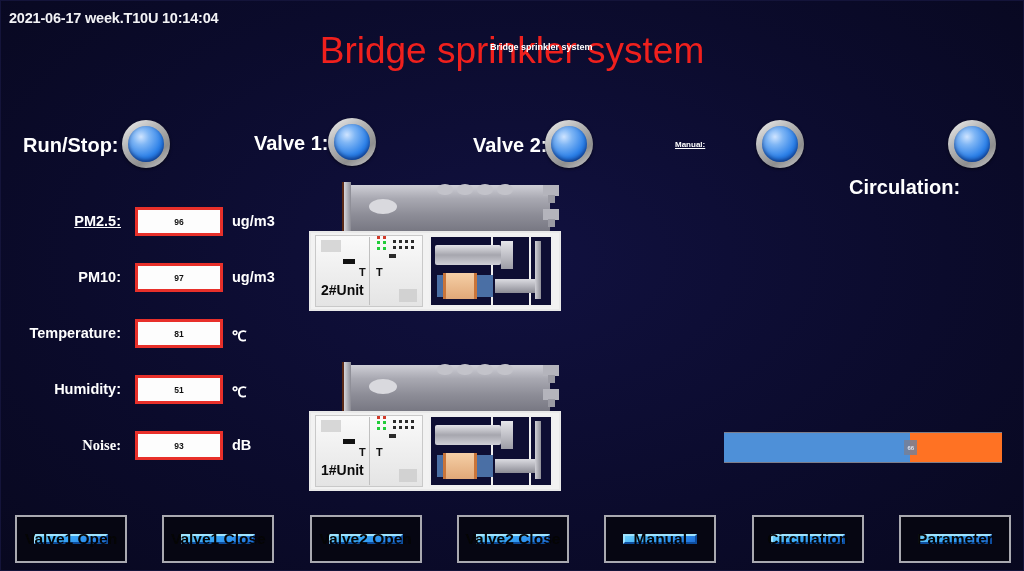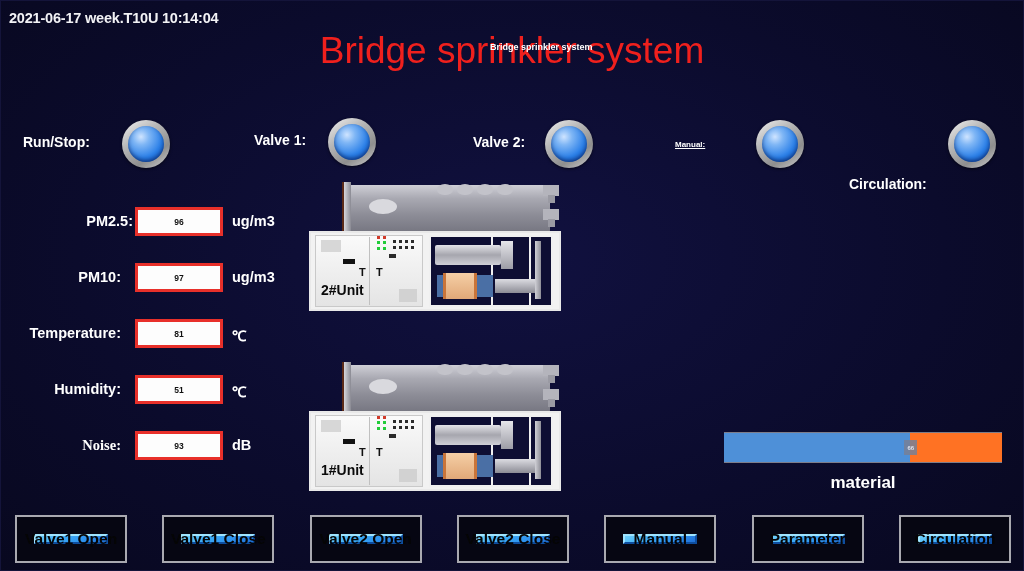--- a/index.html
+++ b/index.html
@@ -49,21 +49,21 @@
     font-size: 9px;
     font-weight: bold;
     white-space: nowrap;
   }
 
   
   .lamp-label {
     position: absolute;
     color: #ffffff;
     font-weight: bold;
-    font-size: 14px;
+    font-size: 20px;
     white-space: nowrap;
   }
   .lamp-label.tiny { font-size: 8px; }
   .lamp {
     position: absolute;
     width: 48px; height: 48px;
     border-radius: 50%;
     background: linear-gradient(145deg, #f2f2f2 0%, #b9b9b9 35%, #8e8e8e 70%, #d2d2d2 100%);
     box-shadow: 0 1px 3px rgba(0,0,0,.6);
     box-sizing: border-box;
@@ -357,21 +357,21 @@
       <div class="lamp" style="left: 327px; top: 117px;"></div>
       <div class="lamp-label" style="left: 472px; top: 133px;">Valve 2:</div>
       <div class="lamp" style="left: 544px; top: 119px;"></div>
       <div class="lamp-label tiny" style="left: 674px; top: 139px; text-decoration: underline;">Manual:</div>
       <div class="lamp" style="left: 755px; top: 119px;"></div>
       <div class="lamp-label" style="left: 848px; top: 135px; margin-top: 40px;">Circulation:</div>
       <div class="lamp" style="left: 947px; top: 119px;"></div>
     </div>
 
   <div id="readouts">
-      <div class="ro-label" style="left: 12px; width: 120px; top: 212px;">PM2.5:</div>
+      <div class="ro-label" style="left: 0px; width: 120px; top: 212px; text-decoration: underline;">PM2.5:</div>
       <div class="ro-box" style="left: 134px; top: 206px;">
         <span>96</span>
       </div>
       <div class="ro-unit" style="left: 231px; top: 212px;">ug/m3</div>
       <div class="ro-label" style="left: 0px; width: 120px; top: 268px;">PM10:</div>
       <div class="ro-box" style="left: 134px; top: 262px;">
         <span>97</span>
       </div>
       <div class="ro-unit" style="left: 231px; top: 268px;">ug/m3</div>
       <div class="ro-label" style="left: 0px; width: 120px; top: 324px;">Temperature:</div>
@@ -483,39 +483,38 @@
       <div class="u-right-col"></div>
       <div class="u-name">1#Unit</div>
     </div>
 
   <div id="plumbing"></div>
 
   <div id="material-bar" style="background: rgb(255, 114, 35);">
     <div id="material-fill" style="width: 67%; background: rgb(78, 144, 216);"></div>
     <div id="material-thumb" style="left: calc(67% - 6px);">66</div>
   </div>
-  <div id="material-label">material</div>
 
   <div id="buttonbar">
       <div class="btn">
         <div class="btn-face">Valve1 Open</div>
       </div>
       <div class="btn">
         <div class="btn-face">Valve1 Close</div>
       </div>
       <div class="btn">
         <div class="btn-face">Valve2 Open</div>
       </div>
       <div class="btn">
         <div class="btn-face">Valve2 Close</div>
       </div>
       <div class="btn">
         <div class="btn-face">Manual</div>
       </div>
       <div class="btn">
+        <div class="btn-face">Circulation</div>
+      </div>
+      <div class="btn">
         <div class="btn-face">Parameter</div>
       </div>
-      <div class="btn">
-        <div class="btn-face">Circulation</div>
-      </div>
     </div>
 
 </div>
 
 </body></html>

